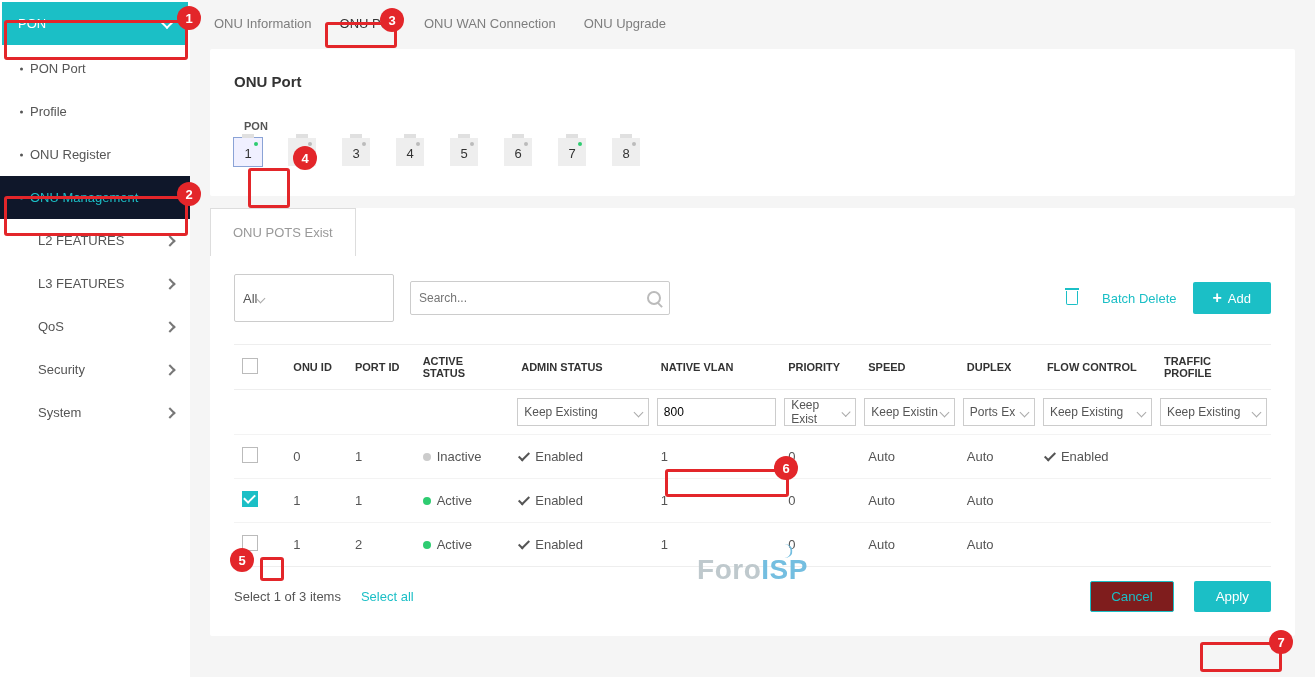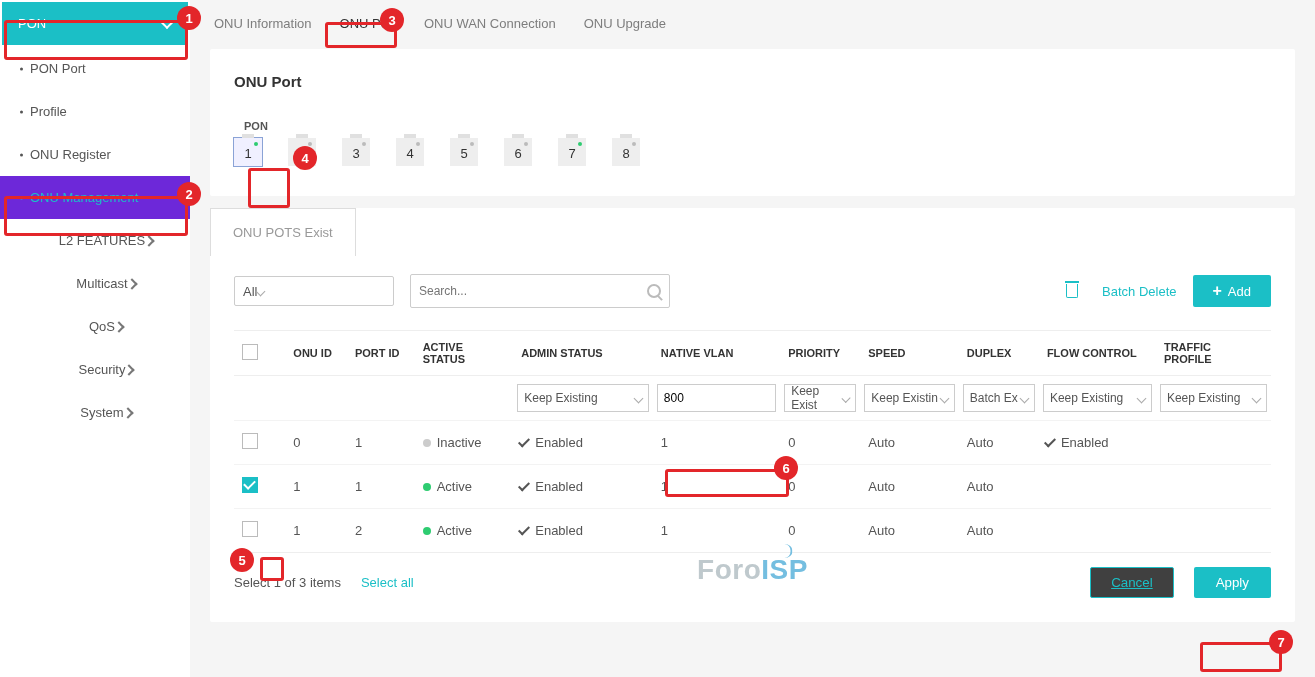--- a/index.html
+++ b/index.html
@@ -8,23 +8,23 @@
 .layout { display: flex; height: 100%; }
 .sidebar { width: 190px; background: #fff; min-height: 100%; }
 .main { flex: 1; padding: 0 20px; position: relative; }
 
 
 .side-group-header { background: #1bbfc6; color: #fff; padding: 14px 16px; display: flex; justify-content: space-between; align-items: center; cursor: pointer; margin: 2px; }
 .side-group-header .chevron-down { width:10px; height:10px; border-left:2px solid #fff; border-bottom:2px solid #fff; transform: rotate(-45deg); margin-top:-4px;}
 .side-list { list-style: none; }
 .side-list li { padding: 14px 16px 14px 30px; position: relative; cursor: pointer; }
 .side-list li::before { content: ""; position:absolute; left:20px; top:50%; width:3px; height:3px; background:#555; border-radius:50%; transform:translateY(-50%); }
-.side-list li.active { background:#6d28d9; color:#1bbfc6; }
+.side-list li.active { background:#0f172a; color:#1bbfc6; }
 .side-list li.active::before { background:#1bbfc6;}
-.side-cat { padding: 14px 16px; display:flex; justify-content:center; align-items:center; cursor:pointer;margin-left:22px; }
+.side-cat { padding: 14px 16px; display:flex; justify-content:space-between; align-items:center; cursor:pointer;margin-left:22px; }
 .side-cat .chev-right { width:8px; height:8px; border-top:2px solid #777; border-right:2px solid #777; transform:rotate(45deg);}
 
 
 .top-tabs { margin-top: 12px; display:flex; gap: 20px; padding-bottom: 4px;}
 .top-tabs span { color:#7d7d7d; padding:4px 4px; cursor:pointer; }
 .top-tabs span.active { color:#333; }
 
 .panel { background:#fff; margin-top:10px; border-radius:2px; padding: 24px; }
 .panel h2 { font-size:15px; font-weight:bold; color:#333; margin-bottom:30px; }
 
@@ -35,21 +35,21 @@
 .pon-port::after { content:""; position:absolute; top:4px; right:4px; width:4px; height:4px; background:#bbb; border-radius:50%; }
 .pon-port.online::after { background:#2ecc71; }
 .pon-port.active { background:#f0f0ff; outline:1px solid #8aa3d6; }
 
 .sub-tabs { display:flex; gap:8px; margin-top:26px; }
 .sub-tab { border:1px solid #ddd; padding: 16px 22px; font-size:13px; cursor:pointer; border-bottom:none;}
 .sub-tab.active { font-weight:bold; color:#333; }
 .sub-tab:not(.active) { color:#999;}
 
 .toolbar { display:flex; margin-top:18px; align-items:center; gap:16px;}
-.select-all { width:160px; height:30px; border:1px solid #ccc; border-radius:2px; padding:0 8px; display:flex; align-items:center; cursor:pointer;}
+.select-all { width:160px; height:48px; border:1px solid #ccc; border-radius:2px; padding:0 8px; display:flex; align-items:center; cursor:pointer;}
 .search-box { width:260px; height:30px; border:1px solid #ccc; border-radius:2px; padding:16px 8px; display:flex; align-items:center;}
 .search-box input { border:none; outline:none; flex:1; font-size:12px;}
 .search-icon { width:14px; height:14px; border:2px solid #bbb; border-radius:50%; position:relative;}
 .search-icon::after { content:""; position:absolute; width:2px; height:6px; background:#bbb; bottom:-5px; right:-2px; transform:rotate(-45deg);}
 .toolbar .spacer { flex:1;}
 .batch-delete { color:#1bbfc6; display:flex; align-items:center; gap:24px; cursor:pointer;}
 .trash-icon { width:12px; height:14px; border:1.5px solid #1bbfc6; border-top:none; border-radius:0 0 2px 2px; position:relative;}
 .trash-icon::before { content:""; position:absolute; left:-2px; right:-2px; top:-3px; height:2px; background:#1bbfc6;}
 .btn-add { background:#1bbfc6; color:#fff; border:none; padding:8px 20px; border-radius:2px; cursor:pointer; display:flex; align-items:center; gap:6px; font-size:13px;}
 .plus-icon { font-size:16px; font-weight:bold; line-height:1;}
@@ -68,21 +68,21 @@
 .check.filled::after { content:""; position:absolute; left:3px; top:0px; width:5px; height:9px; border-right:2px solid #fff; border-bottom:2px solid #fff; transform:rotate(45deg);}
 .status-dot { width:8px; height:8px; border-radius:50%; display:inline-block; margin-right:6px;}
 .dot-inactive{ background:#ccc;}
 .dot-active{ background:#2ecc71;}
 .checkmark-sm { display:inline-block; width:6px; height:11px; border-right:2px solid #555; border-bottom:2px solid #555; transform:rotate(45deg); margin-right:8px;}
 .small-chev { width:7px; height:7px; border-right:1.5px solid #aaa; border-bottom:1.5px solid #aaa; transform:rotate(45deg);}
 
 .footer-row { display:flex; align-items:center; margin-top:14px; gap:20px;}
 .footer-row .sel-all { color:#1bbfc6; cursor:pointer;}
 .footer-row .spacer{ flex:1;}
-.btn-cancel { color:#1bbfc6; border:1px solid #1bbfc6; background:#404040; padding:7px 20px; border-radius:2px; cursor:pointer;text-decoration:underline;}
+.btn-cancel { color:#1bbfc6; border:1px solid #1bbfc6; background:#7f1d1d; padding:7px 20px; border-radius:2px; cursor:pointer;}
 .btn-apply { color:#fff; background:#1bbfc6; border:none; padding:8px 22px; border-radius:2px; cursor:pointer;}
 
 
 .watermark { position:absolute; left:50%; top:330px; transform:translateX(-50%); font-size:28px; color:#bfc9cd; font-weight:bold; z-index:0; pointer-events:none; letter-spacing:0.5px; display:flex; align-items:flex-end;}
 .watermark .accent{ color:#74bee0;}
 .watermark .dot { position:relative;margin-top:16px;}
 .watermark .dot::before{ content:""; position:absolute; left:50%; top:-10px; transform:translateX(-50%); width:14px; height:14px; border:2px solid #74bee0; border-top:none; border-left:none; border-bottom:none; border-radius:50%;}
 
 
 .ann { position:absolute; border:3px solid #e3262a; border-radius:3px; z-index:50; pointer-events:none;}
@@ -116,21 +116,21 @@
       <li>PON Port</li>
       <li>Profile</li>
       <li>ONU Register</li>
       <li class="active">ONU Management</li>
     </ul>
     <div class="side-cat">
         <span>L2 FEATURES</span>
         <span class="chev-right"></span>
       </div>
     <div class="side-cat">
-        <span>Multicast</span>
+        <span>L3 FEATURES</span>
         <span class="chev-right"></span>
       </div>
     <div class="side-cat">
         <span>QoS</span>
         <span class="chev-right"></span>
       </div>
     <div class="side-cat">
         <span>Security</span>
         <span class="chev-right"></span>
       </div>
@@ -246,21 +246,21 @@
                   </div>
                 </td>
               <td>
                   <div class="inp">
                     <span>Keep Existin</span>
                     <span class="small-chev"></span>
                   </div>
                 </td>
               <td>
                   <div class="inp">
-                    <span>Batch Ex</span>
+                    <span>Ports Ex</span>
                     <span class="small-chev"></span>
                   </div>
                 </td>
               <td>
                   <div class="inp">
                     <span>Keep Existing</span>
                     <span class="small-chev"></span>
                   </div>
                 </td>
               <td>

